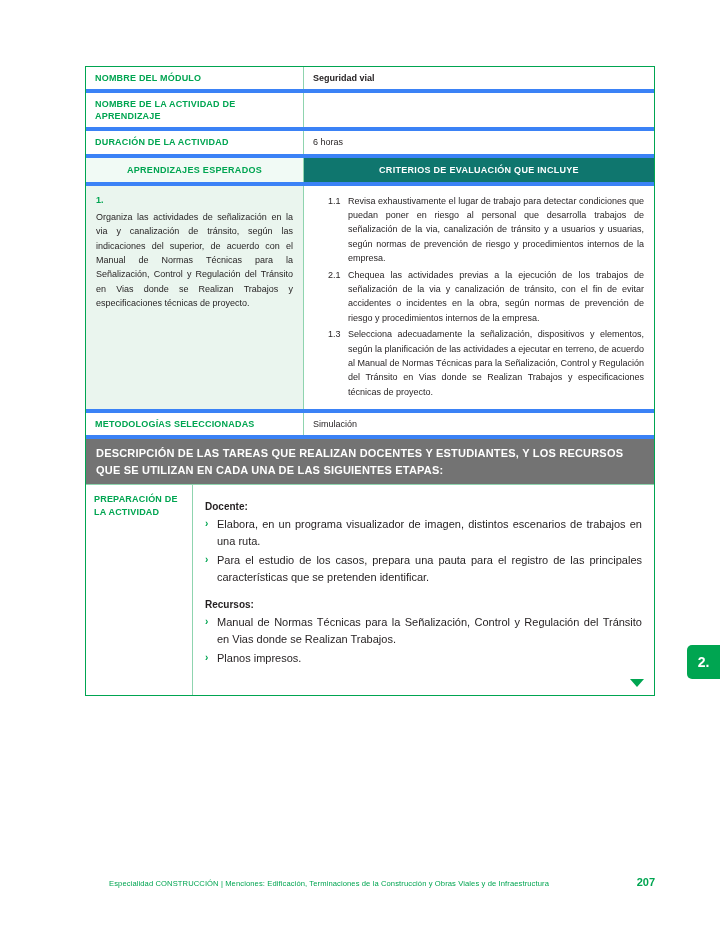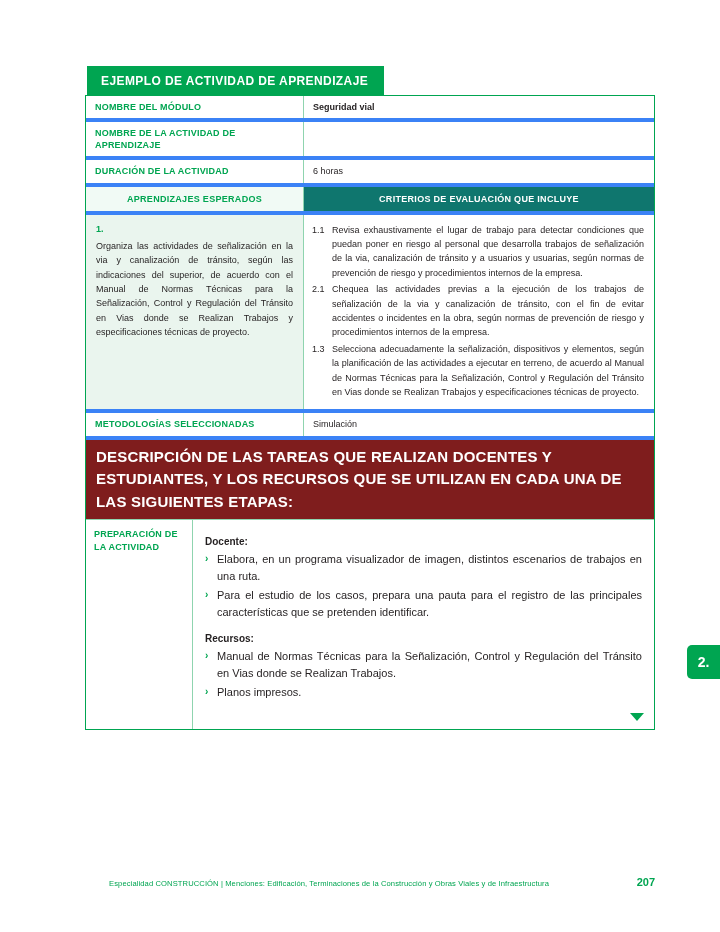--- a/index.html
+++ b/index.html
@@ -24,27 +24,27 @@
 
   .header-row .cell{display:flex;align-items:center;justify-content:center;
     font-weight:bold;font-size:9px;letter-spacing:.3px;padding:6px 8px;}
   .head-left{color:#00A551;background:#F1FAF5;border-right:1px solid #8FD4AF;}
   .head-right{color:#ffffff;background:#0f766e;}
 
   .content-row .expected{
     background:#EAF5EE;border-right:1px solid #8FD4AF;padding:8px 10px;}
   .expected .num{color:#00A551;font-weight:bold;font-size:9px;margin-bottom:4px;}
   .expected .text{font-size:9px;line-height:1.6;text-align:justify;}
-  .content-row .criteria{padding:8px 10px 8px 8px;}
+  .content-row .criteria{padding:8px 10px 8px 8px;margin-left:16px;}
   .crit{display:flex;margin-bottom:2px;}
   .cnum{flex:0 0 20px;font-size:9px;line-height:1.6;}
   .ctext{flex:1;font-size:9px;line-height:1.6;text-align:justify;}
 
   .desc-banner{
-    background:#7f1d1d;color:#fff;font-weight:bold;font-size:15px;
+    background:#737373;color:#fff;font-weight:bold;font-size:11px;
     line-height:1.5;padding:6px 10px;letter-spacing:.2px;
     border-bottom:1px solid #8FD4AF;
   }
 
   .prep-row{grid-template-columns:107px 1fr;position:relative;}
   .prep-label{color:#00A551;font-weight:bold;font-size:9px;line-height:1.4;
     border-right:1px solid #8FD4AF;padding:8px 8px;letter-spacing:.2px;}
   .prep-content{padding:8px 12px 26px 12px;}
   .section-title{font-weight:bold;font-size:10px;margin:8px 0 4px 0;}
   .section-title.rec{margin-top:12px;}
@@ -69,23 +69,20 @@
     align-items:baseline;justify-content:space-between;
   }
   .footer-text{color:#00A551;font-size:7.6px;letter-spacing:.1px;padding-left:24px;}
   .footer-page{color:#00A551;font-size:11px;font-weight:bold;}
 </style>
 </head>
 <body>
 
 <div class="content">
 
-  <div class="title-banner">
-    <span>EJEMPLO DE ACTIVIDAD DE APRENDIZAJE</span>
-  </div>
 
   <div class="table">
 
     <div class="row">
       <div class="cell label">NOMBRE DEL MÓDULO</div>
       <div class="cell value bold">Seguridad vial</div>
     </div>
 
     <div class="row">
       <div class="cell label">NOMBRE DE LA ACTIVIDAD DE APRENDIZAJE</div>

